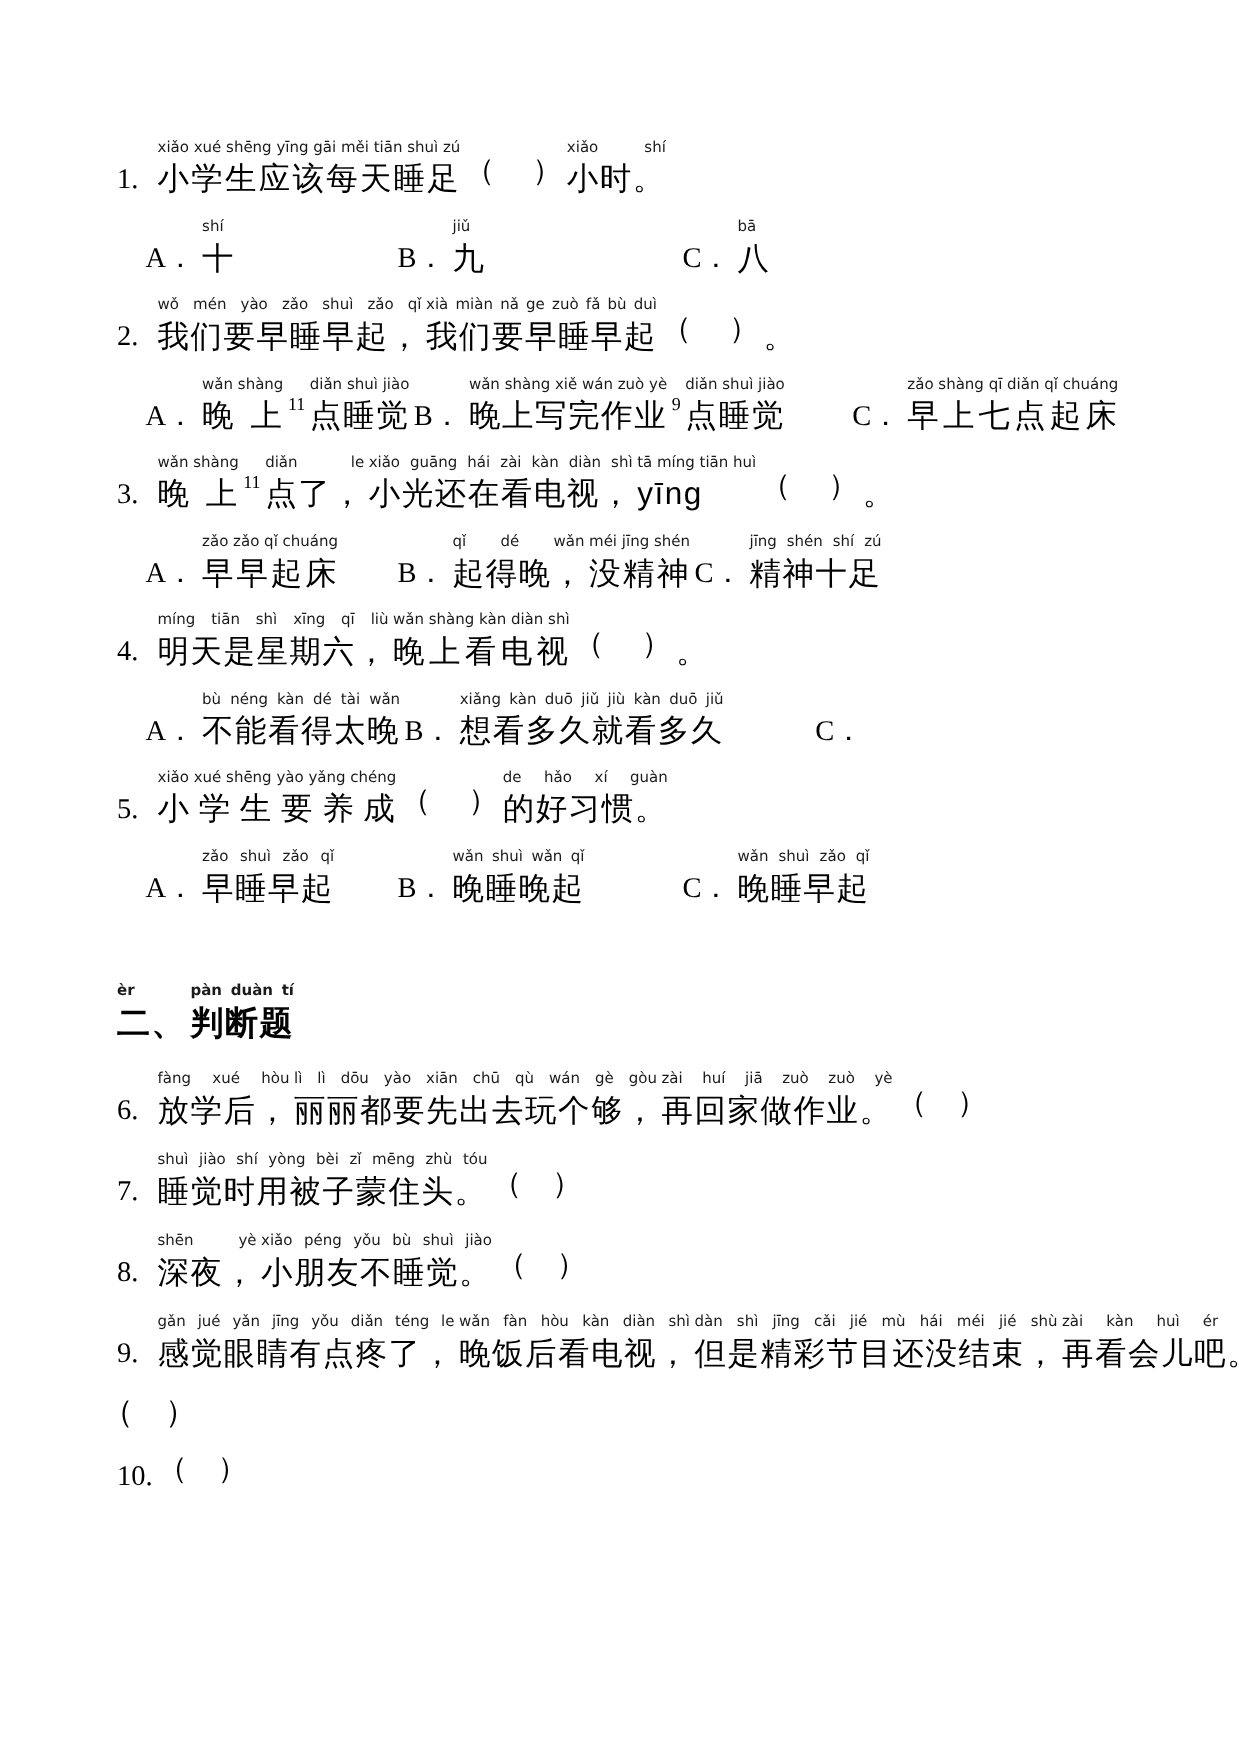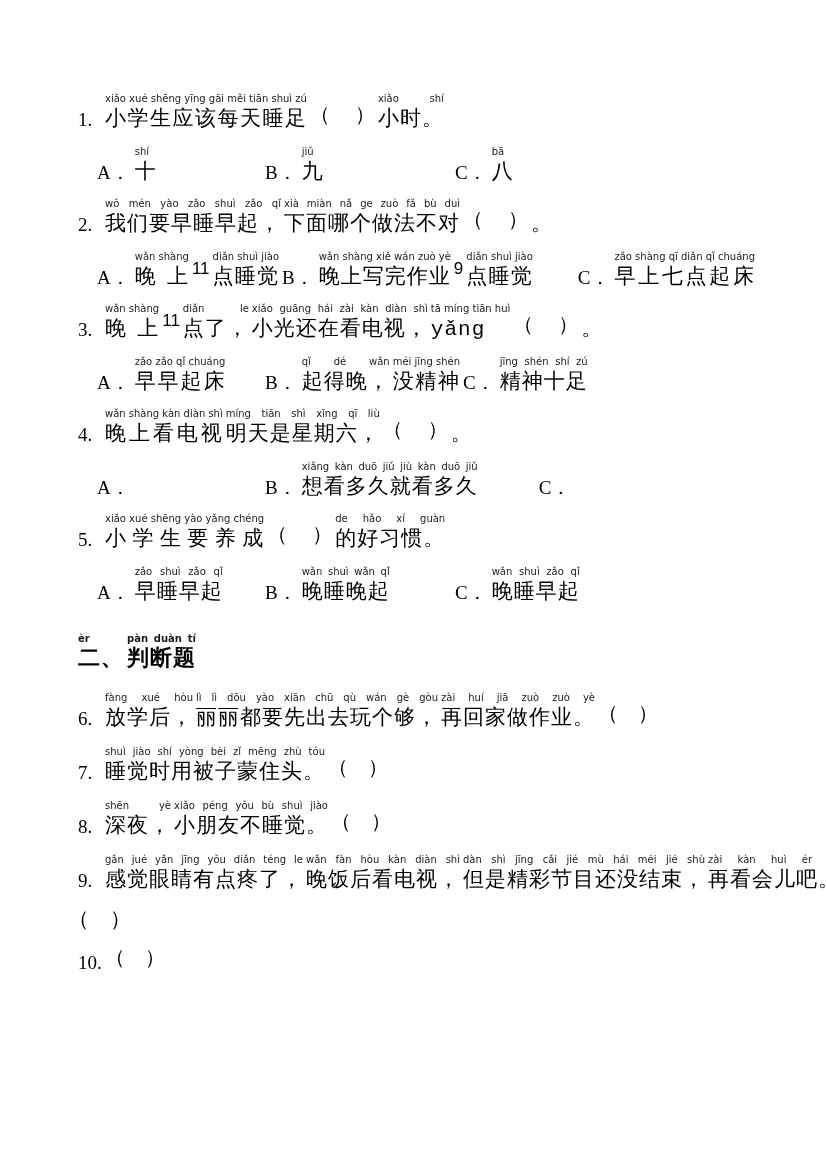--- a/index.html
+++ b/index.html
@@ -24,54 +24,54 @@
   .seg{display:flex;flex-direction:column;margin-right:3px;}
   .seg .py{
     font-family:"DejaVu Sans","Liberation Sans",sans-serif;
     font-size:10px;
     line-height:13px;height:13px;
     color:#1a1a1a;
     text-align:justify;text-align-last:justify;
     overflow:visible;white-space:nowrap;
   }
   .seg .hz{
-    font-family:Liberation Mono, monospace;
+    font-family:Liberation Sans, sans-serif;
     font-size:21px;line-height:30px;
     letter-spacing:1px;
     text-align:justify;text-align-last:justify;
     white-space:nowrap;
   }
   .seg.raised{
     display:block;
     font-family:"Liberation Serif","DejaVu Serif",serif;
     font-size:20px;line-height:24px;
     margin-bottom:9px;
     white-space:pre;
   }
   .seg.raised.num{
-    font-size:17px;
+    font-size:12px;
     margin-bottom:12px;
-    font-family:Liberation Sans, sans-serif;
+    font-family:Liberation Serif, serif;
   }
   .question{margin-bottom:9px;}
   .question.judge{margin-bottom:11px;}
   .opts{
     display:flex;align-items:flex-end;
     margin-top:10px;margin-left:19px;
   }
   .opt{display:flex;align-items:flex-end;}
   .opt:nth-child(1){min-width:168px;}
   .opt:nth-child(2){min-width:190px;}
   .question[data-qid="2"] .opt:nth-child(3){margin-left:42px;}
   .question[data-qid="4"] .opt:nth-child(3){margin-left:58px;}
   .opt-label{
     font:19px "Liberation Serif","DejaVu Serif",serif;
     line-height:30px;margin-right:5px;white-space:pre;
   }
-  .section-header{margin-top:24px;margin-bottom:16px;}
+  .section-header{margin-top:46px;margin-bottom:16px;}
   .section-header .hz{font-weight:bold;font-size:22px;letter-spacing:1px;}
   .section-header .py{font-weight:bold;}
   .tail-line{
     font:21px "Liberation Serif","DejaVu Serif",serif;
     line-height:30px;
     margin-left:-10px;margin-top:8px;
     white-space:pre;
   }
 </style>
 </head>
@@ -118,21 +118,21 @@
       </div>
       <div class="question choice" data-qid="2">
         <div class="stem-line">
           <div class="qnum">2.</div>
           <div class="seg">
             <div class="py">wǒ mén yào zǎo shuì zǎo qǐ</div>
             <div class="hz">我们要早睡早起，</div>
           </div>
           <div class="seg">
             <div class="py">xià miàn nǎ ge zuò fǎ bù duì</div>
-            <div class="hz">下面哪个做法不对</div>
+            <div class="hz">我们要早睡早起</div>
           </div>
           <div class="seg raised">（　 ）</div>
           <div class="seg">
             <div class="py">&nbsp;</div>
             <div class="hz">。</div>
           </div>
         </div>
         <div class="opts">
           <div class="opt">
             <div class="opt-label">A．</div>
@@ -178,21 +178,21 @@
           <div class="seg">
             <div class="py">diǎn le</div>
             <div class="hz">点了，</div>
           </div>
           <div class="seg">
             <div class="py">xiǎo guāng hái zài kàn diàn shì</div>
             <div class="hz">小光还在看电视，</div>
           </div>
           <div class="seg">
             <div class="py">tā míng tiān huì</div>
-            <div class="hz">yǎng</div>
+            <div class="hz">yīng</div>
           </div>
           <div class="seg raised">（　 ）</div>
           <div class="seg">
             <div class="py">&nbsp;</div>
             <div class="hz">。</div>
           </div>
         </div>
         <div class="opts">
           <div class="opt">
             <div class="opt-label">A．</div>
@@ -218,36 +218,40 @@
               <div class="py">jīng shén shí zú</div>
               <div class="hz">精神十足</div>
             </div>
           </div>
         </div>
       </div>
       <div class="question choice" data-qid="4">
         <div class="stem-line">
           <div class="qnum">4.</div>
           <div class="seg">
+            <div class="py">míng tiān shì xīng qī liù</div>
+            <div class="hz">明天是星期六，</div>
+          </div>
+          <div class="seg">
             <div class="py">wǎn shàng kàn diàn shì</div>
             <div class="hz">晚上看电视</div>
           </div>
-          <div class="seg">
-            <div class="py">míng tiān shì xīng qī liù</div>
-            <div class="hz">明天是星期六，</div>
-          </div>
           <div class="seg raised">（　 ）</div>
           <div class="seg">
             <div class="py">&nbsp;</div>
             <div class="hz">。</div>
           </div>
         </div>
         <div class="opts">
           <div class="opt">
             <div class="opt-label">A．</div>
+            <div class="seg">
+              <div class="py">bù néng kàn dé tài wǎn</div>
+              <div class="hz">不能看得太晚</div>
+            </div>
           </div>
           <div class="opt">
             <div class="opt-label">B．</div>
             <div class="seg">
               <div class="py">xiǎng kàn duō jiǔ jiù kàn duō jiǔ</div>
               <div class="hz">想看多久就看多久</div>
             </div>
           </div>
           <div class="opt">
             <div class="opt-label">C．</div>

